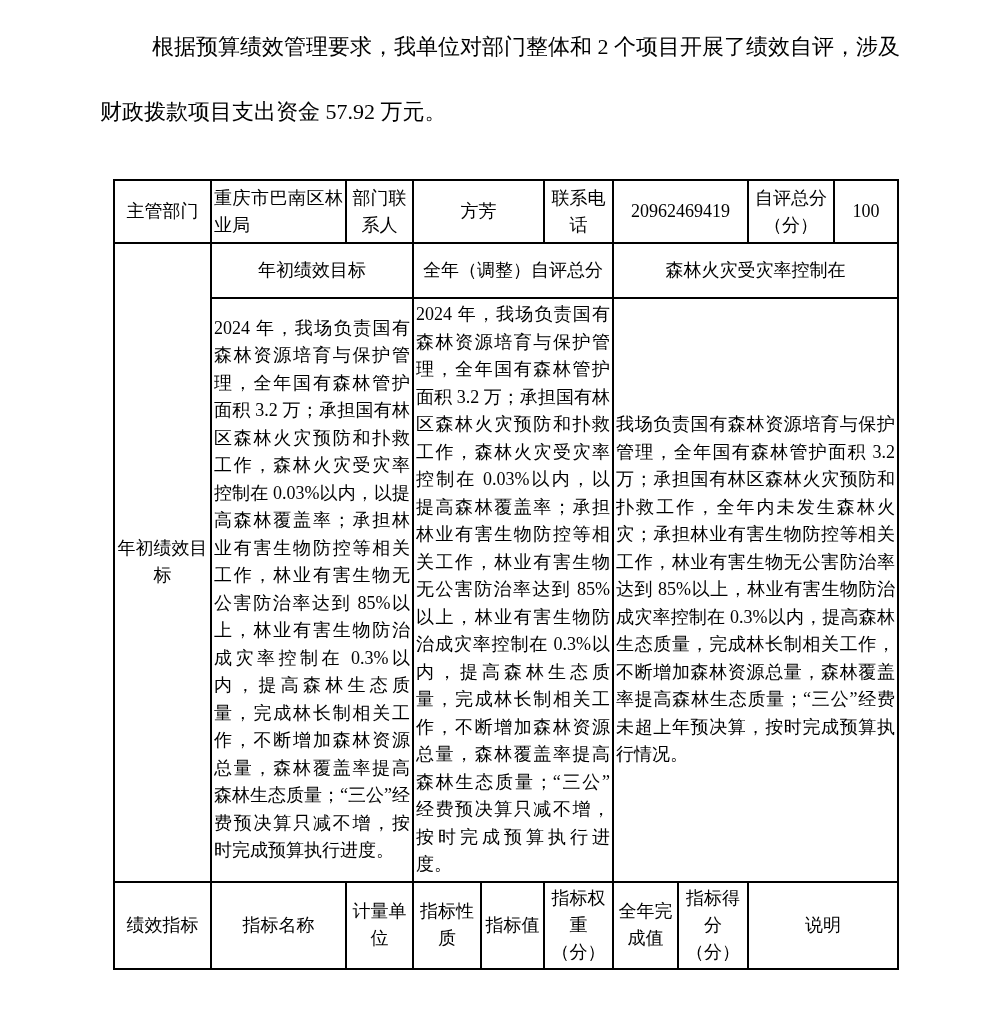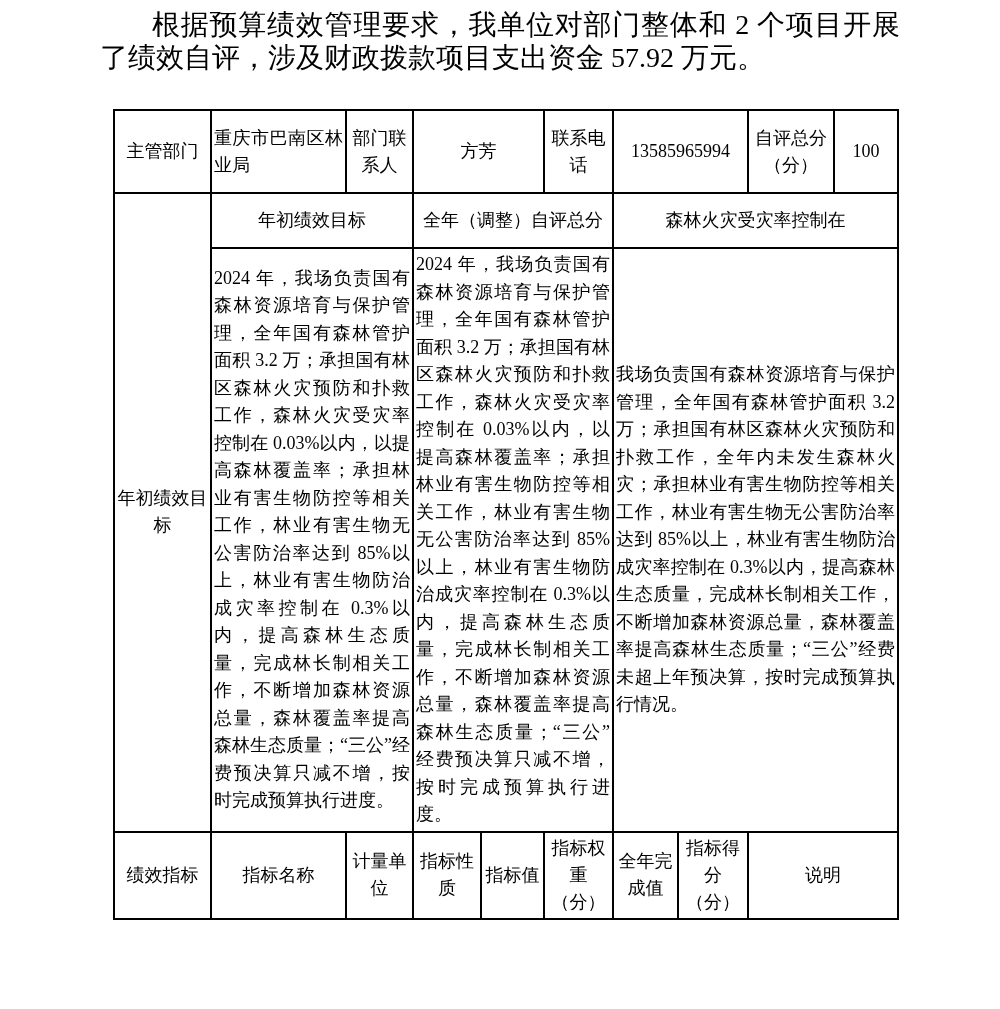--- a/index.html
+++ b/index.html
@@ -11,23 +11,23 @@
     overflow: hidden;
     font-family: "Liberation Serif", "DejaVu Serif", serif;
     color: #000000;
   }
   .page {
     position: relative;
     width: 1000px;
     height: 1009px;
   }
   .intro {
-    margin: 8px 100px 0 100px;
-    font-size: 28px;
-    line-height: 33px;
+    margin: 14px 100px 0 100px;
+    font-size: 22px;
+    line-height: 65px;
     text-align: justify;
     text-justify: inter-character;
     text-indent: 52px;
   }
   .doc-title {
     margin-top: 40px;
     text-align: center;
     font-size: 28px;
     line-height: 38px;
     font-weight: bold;
@@ -57,21 +57,21 @@
     padding: 2px 4px;
     margin-left: 31px;
   }
   td.long {
     text-align: justify;
     text-justify: inter-character;
     line-height: 27.5px;
     padding: 1px 3px;
     vertical-align: middle;
   }
-  tr.r1 { height: 83px; }
+  tr.r1 { height: 63px; }
   tr.r2 { height: 55px; }
   tr.r3 { height: 577px; }
   tr.r4 { height: 83px; }
 </style>
 </head>
 <body>
 
 <div class="page">
 
   <p class="intro">根据预算绩效管理要求，我单位对部门整体和 2 个项目开展了绩效自评，涉及财政拨款项目支出资金 57.92 万元。</p>
@@ -91,21 +91,21 @@
       <col style="width:64px">
     </colgroup>
 
     <tbody>
         <tr class="r1">
       <td class="hd">主管部门</td>
       <td class="jl">重庆市巴南区林业局</td>
       <td class="hd">部门联系人</td>
       <td class="hd" colspan="2">方芳</td>
       <td class="hd">联系电话</td>
-      <td class="hd" colspan="2">13585965994</td>
+      <td class="hd" colspan="2">20962469419</td>
       <td class="hd">自评总分（分）</td>
       <td class="hd">100</td>
     </tr>
 
     <tr class="r2">
       <td class="hd" rowspan="2">年初绩效目标</td>
       <td class="hd" colspan="2">年初绩效目标</td>
       <td class="hd" colspan="3">全年（调整）自评总分</td>
       <td class="hd" colspan="4">森林火灾受灾率控制在</td>
     </tr>

